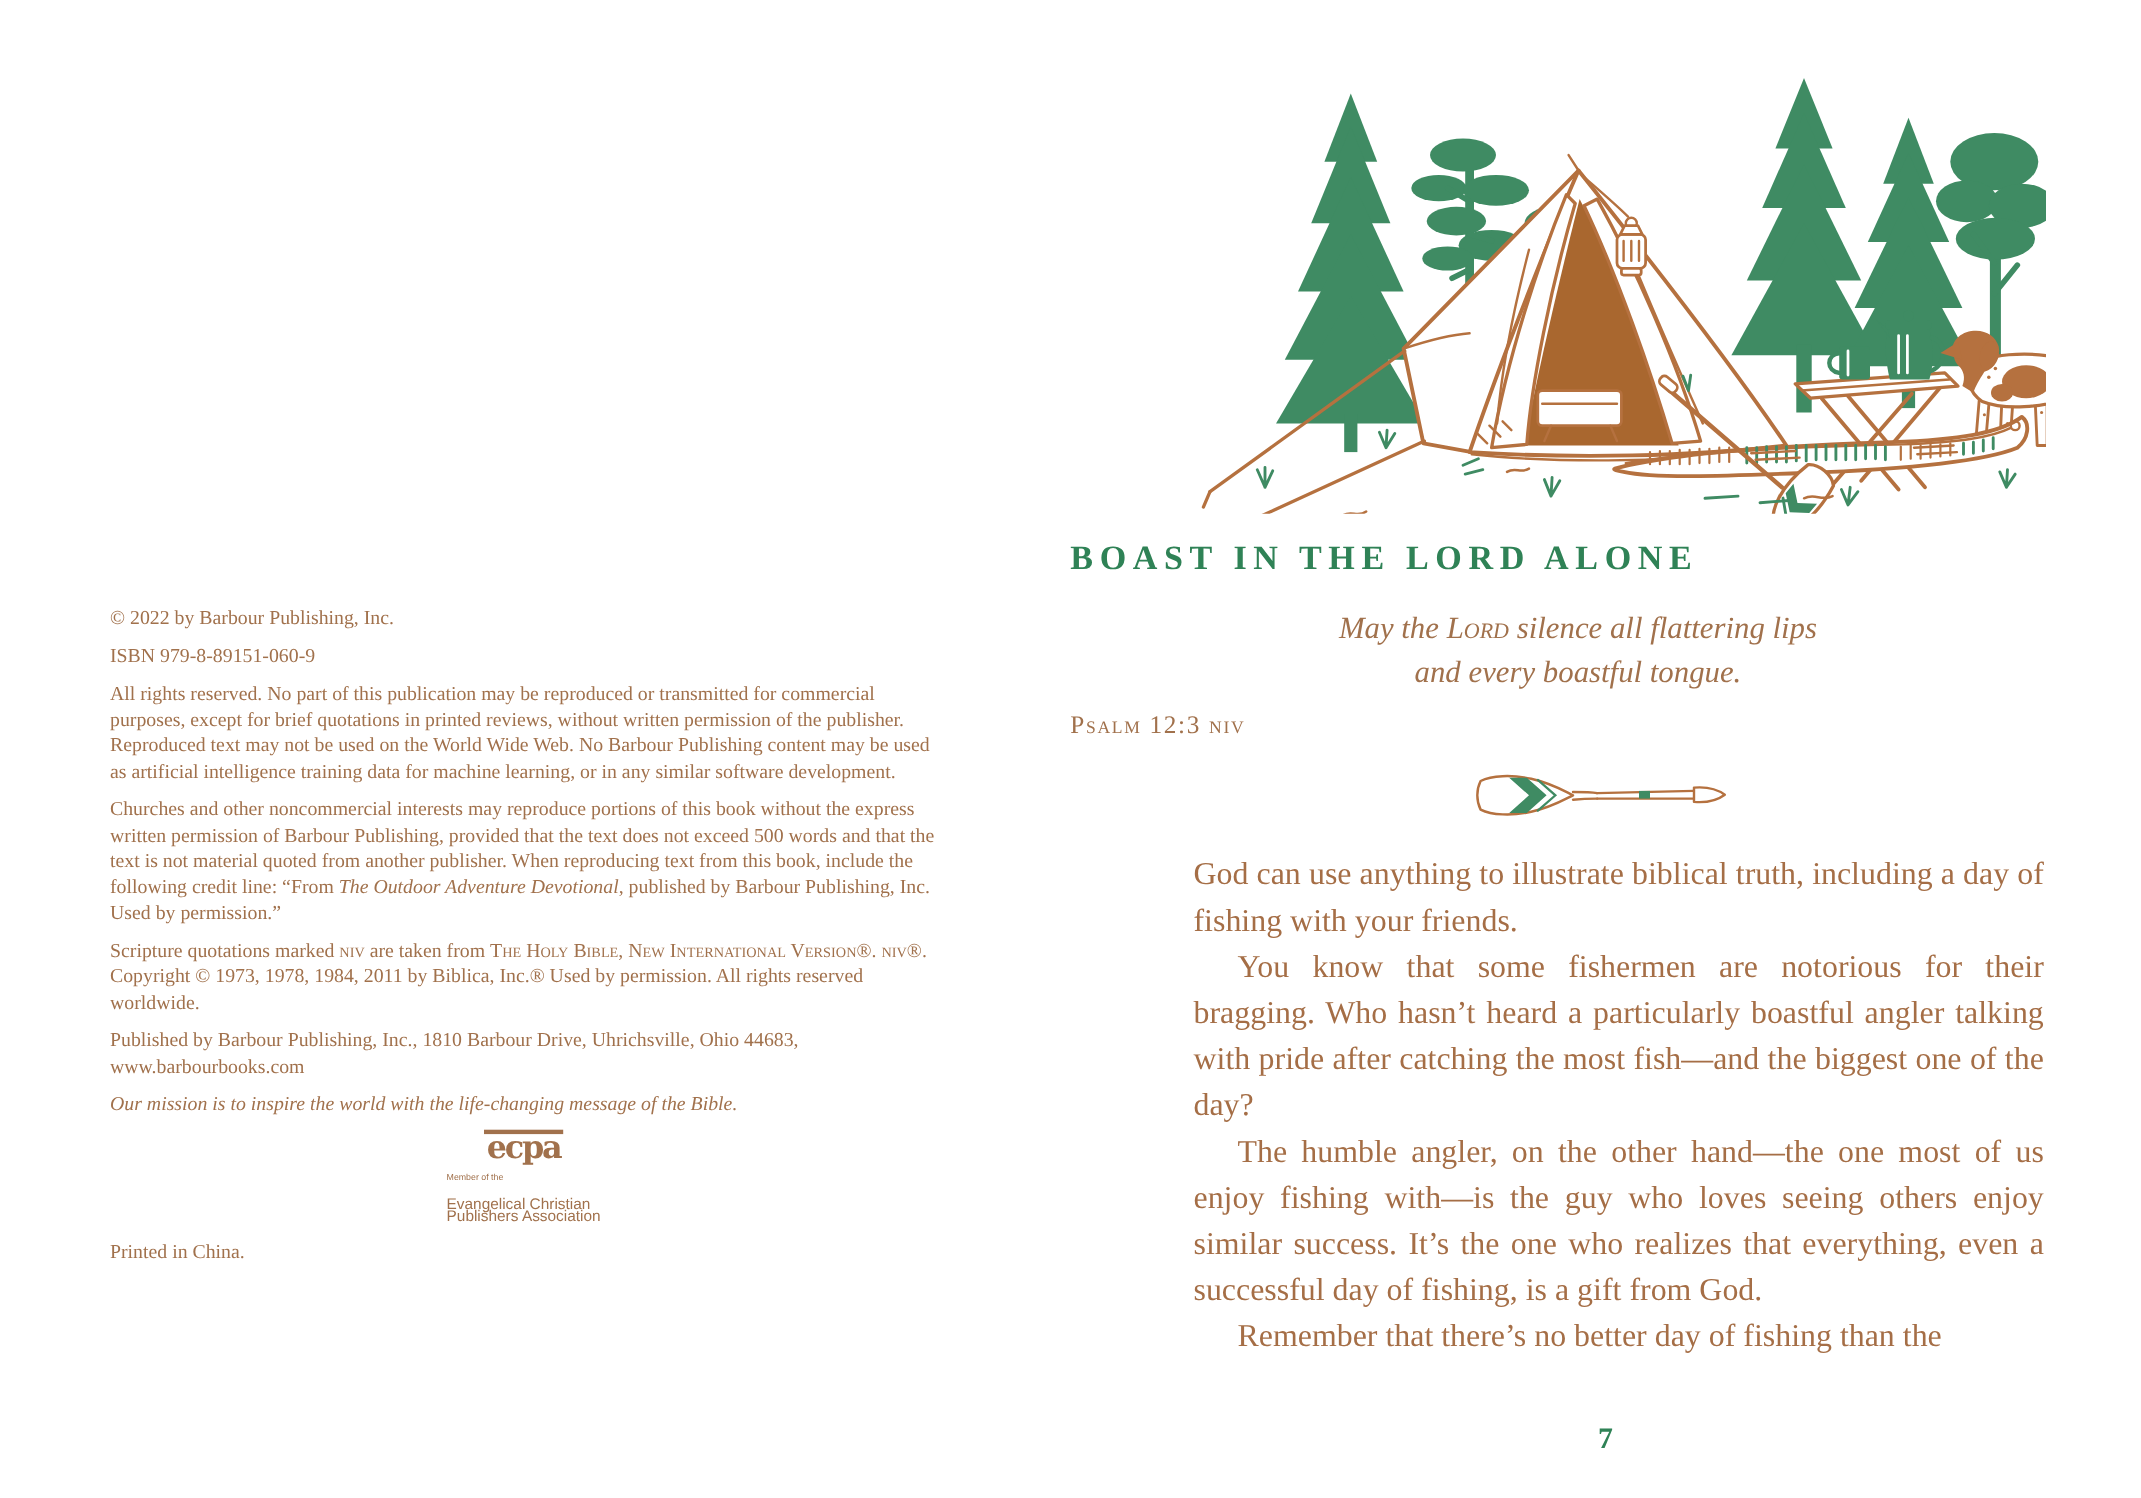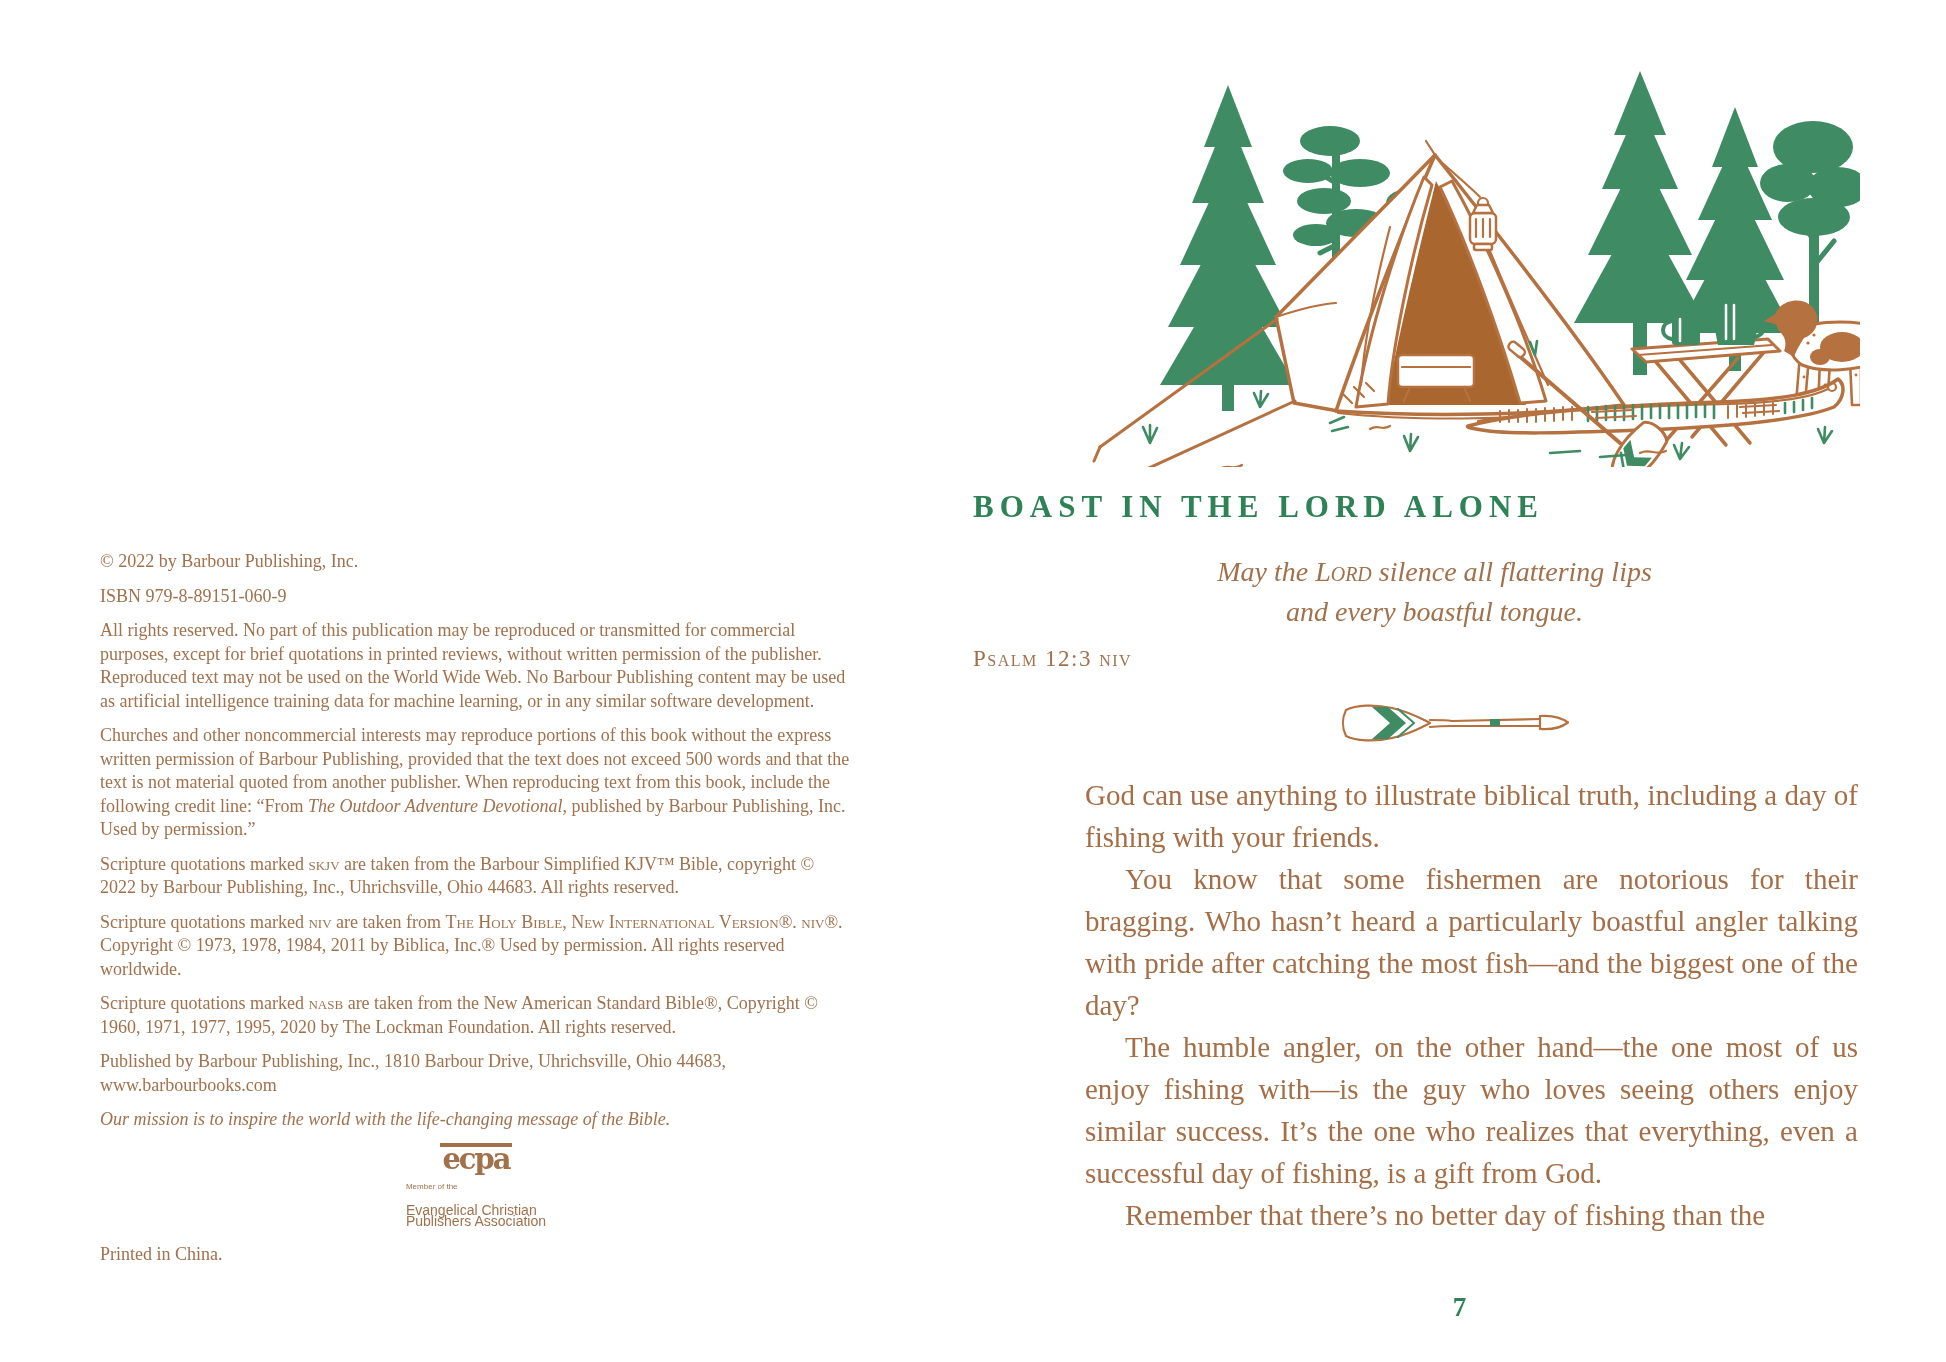--- a/index.html
+++ b/index.html
@@ -57,23 +57,21 @@
 <body>
 
 <div class="spread">
 
   <div class="colophon">
     <div>
         <p><span>© 2022 by Barbour Publishing, Inc.</span></p>
         <p><span>ISBN 979-8-89151-060-9</span></p>
         <p><span>All rights reserved. No part of this publication may be reproduced or transmitted for commercial purposes, except for brief quotations in printed reviews, without written permission of the publisher. Reproduced text may not be used on the World Wide Web. No Barbour Publishing content may be used as artificial intelligence training data for machine learning, or in any similar software development.</span></p>
         <p><span>Churches and other noncommercial interests may reproduce portions of this book without the express written permission of Barbour Publishing, provided that the text does not exceed 500 words and that the text is not material quoted from another publisher. When reproducing text from this book, include the following credit line: “From </span><span class="i">The Outdoor Adventure Devotional</span><span>, published by Barbour Publishing, Inc. Used by permission.”</span></p>
-        <p><span>Scripture quotations marked </span><span class="sc">skjv</span><span> are taken from the Barbour Simplified KJV™ Bible, copyright © 2022 by Barbour Publishing, Inc., Uhrichsville, Ohio 44683. All rights reserved.</span></p>
         <p><span>Scripture quotations marked </span><span class="sc">niv</span><span> are taken from </span><span class="sc">The Holy Bible, New International Version</span><span>®. </span><span class="sc">niv</span><span>®. Copyright © 1973, 1978, 1984, 2011 by Biblica, Inc.® Used by permission. All rights reserved worldwide.</span></p>
-        <p><span>Scripture quotations marked </span><span class="sc">nasb</span><span> are taken from the New American Standard Bible®, Copyright © 1960, 1971, 1977, 1995, 2020 by The Lockman Foundation. All rights reserved.</span></p>
         <p><span>Published by Barbour Publishing, Inc., 1810 Barbour Drive, Uhrichsville, Ohio 44683, www.barbourbooks.com</span></p>
         <p><span class="i">Our mission is to inspire the world with the life-changing message of the Bible.</span></p>
       </div>
 
     <div class="ecpa">
       <div class="ecpa-mark">ecpa</div>
       <div class="ecpa-text">
         <div class="ecpa-small">Member of the</div>
         <div class="ecpa-bold">Evangelical Christian</div>
         <div class="ecpa-bold">Publishers Association</div>

